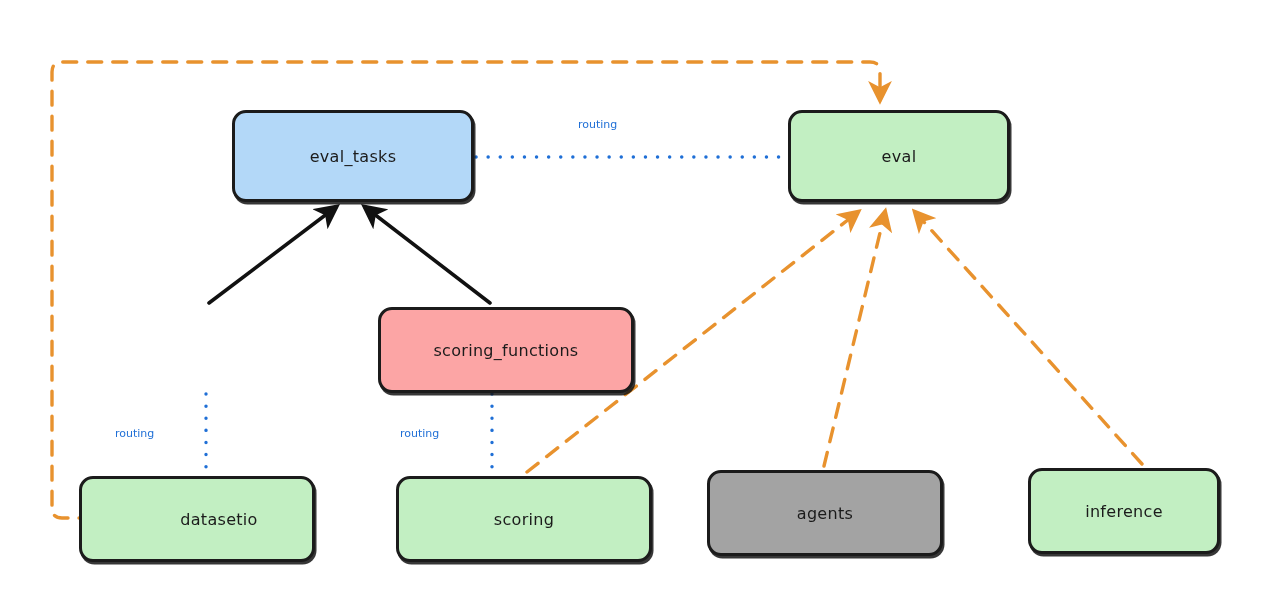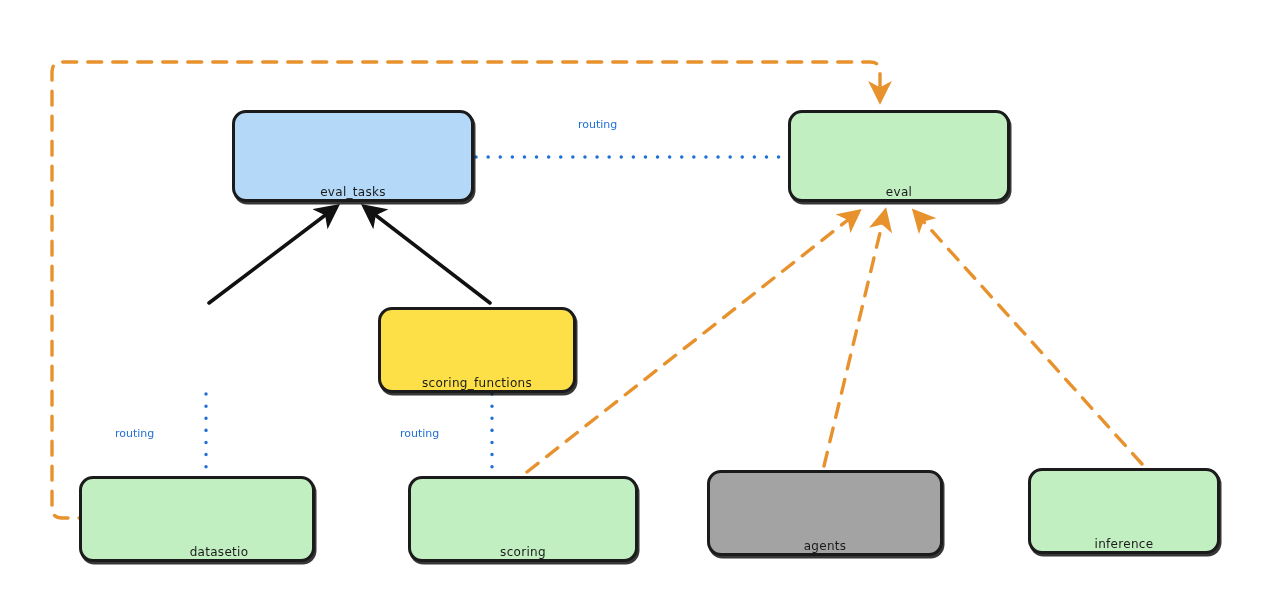--- a/index.html
+++ b/index.html
@@ -24,24 +24,24 @@
     top: 0;
     width: 1280px;
     height: 596px;
   }
   .node {
     position: absolute;
     box-sizing: border-box;
     border: 3px solid #1b1b1b;
     border-radius: 14px;
     display: flex;
-    align-items: flex-end;
+    align-items: center;
     justify-content: center;
     font-family: "DejaVu Sans", sans-serif;
-    font-size: 12px;
+    font-size: 16px;
     color: #1b1b1b;
     letter-spacing: 0.3px;
     z-index: 3;
     box-shadow: 1.5px 2.5px 0 0 rgba(20,20,20,0.85);
   }
   .node-label {
     pointer-events: none;
   }
   .edge-label {
     position: absolute;
@@ -88,29 +88,29 @@
 
   <div class="node" style="left:232px; top:110px; width:242px; height:92px; background:#b3d8f8;">
     <span class="node-label">eval_tasks</span>
   </div>
 
   <div class="node" style="left:788px; top:110px; width:222px; height:92px; background:#c2efc2;">
     <span class="node-label">eval</span>
   </div>
 
 
-  <div class="node" style="left:378px; top:307px; width:198px; height:86px; background:#fde047;">
+  <div class="node" style="left:378px; top:307px; width:256px; height:86px; background:#fca5a5;">
     <span class="node-label">scoring_functions</span>
   </div>
 
   <div class="node" style="left:79px; top:476px; width:236px; height:86px; background:#c2efc2;padding-left:44px;">
     <span class="node-label">datasetio</span>
   </div>
 
-  <div class="node" style="left:408px; top:476px; width:230px; height:86px; background:#c2efc2;">
+  <div class="node" style="left:396px; top:476px; width:256px; height:86px; background:#c2efc2;">
     <span class="node-label">scoring</span>
   </div>
 
   <div class="node" style="left:707px; top:470px; width:236px; height:86px; background:#a3a3a3;">
     <span class="node-label">agents</span>
   </div>
 
   <div class="node" style="left:1028px; top:468px; width:192px; height:86px; background:#c2efc2;">
     <span class="node-label">inference</span>
   </div>

